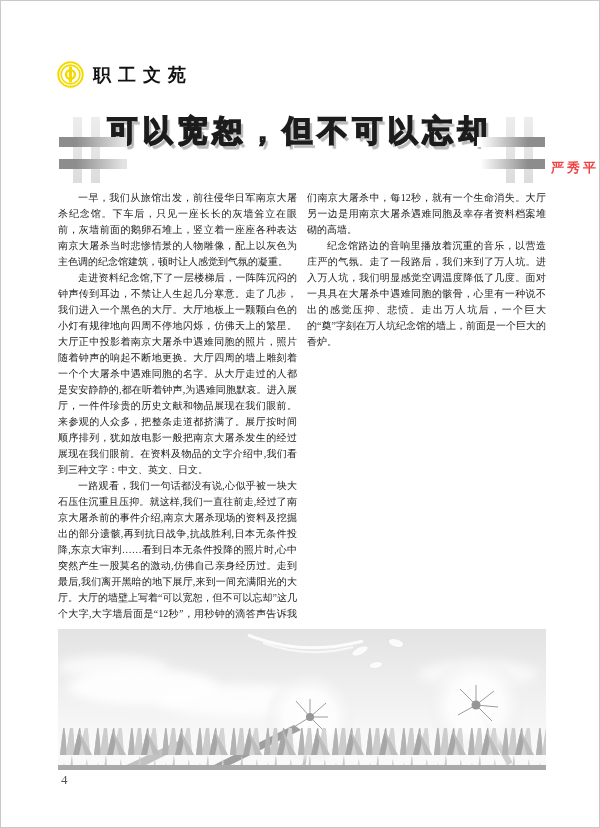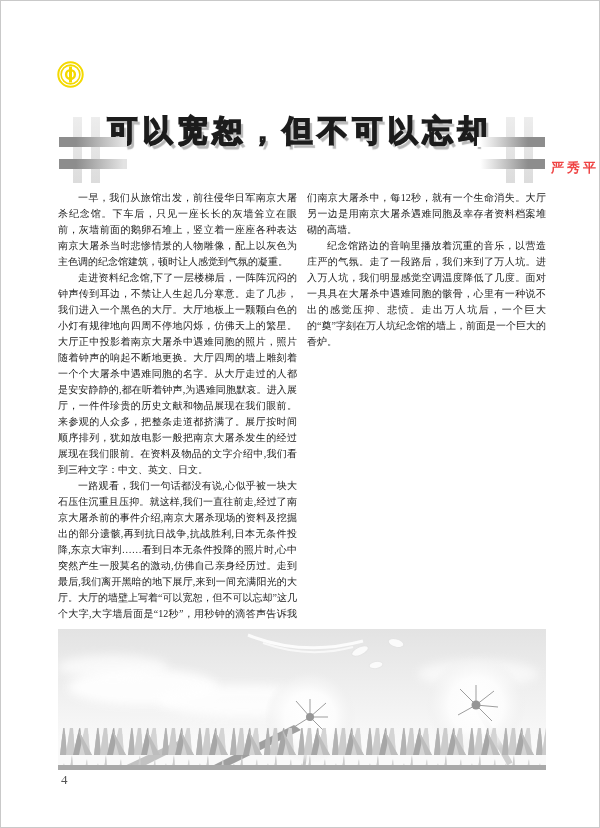--- a/index.html
+++ b/index.html
@@ -66,20 +66,21 @@
 
 <div class="page">
 
   <div class="header">
     <svg width="27" height="27" viewBox="0 0 27 27">
       <circle cx="13.5" cy="13.5" r="12.2" fill="none" stroke="#f4d900" stroke-width="2"></circle>
       <circle cx="13.5" cy="13.5" r="9.4" fill="none" stroke="#f4d900" stroke-width="1.6"></circle>
       <circle cx="13.5" cy="13.5" r="4.4" fill="none" stroke="#f4d900" stroke-width="2.4"></circle>
       <rect x="12" y="5.5" width="3" height="16" fill="#f4d900"></rect>
     </svg>
+    <span class="label">职工文苑</span>
   </div>
 
   <div class="title-block">
     <div class="hash hash-left">
       <div class="vbar v1"></div>
         <div class="vbar v2"></div>
       <div class="hbar h1"></div>
         <div class="hbar h2"></div>
     </div>
     <div class="hash hash-right">

